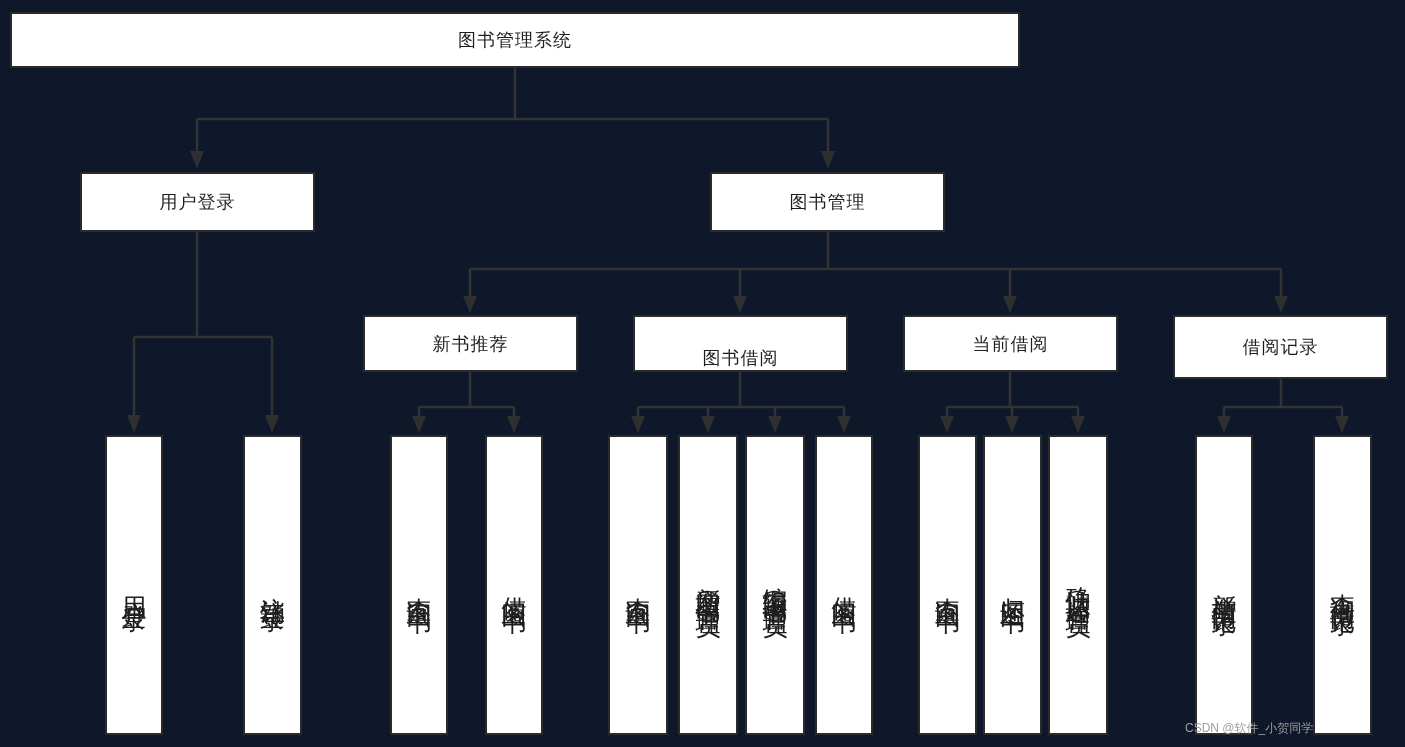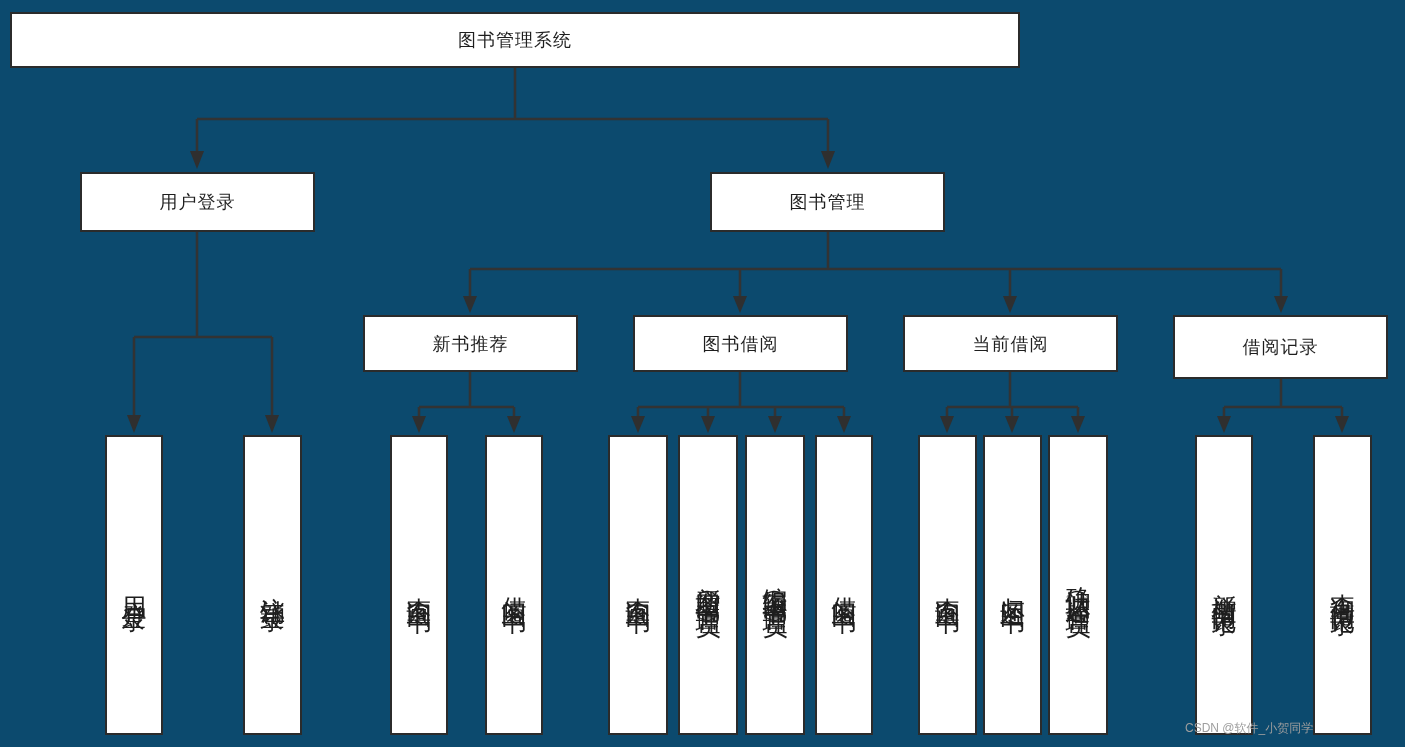--- a/index.html
+++ b/index.html
@@ -1,19 +1,19 @@
 <!DOCTYPE html>
 <html><head>
 <meta charset="utf-8">
 <style>
   html,body{margin:0;padding:0;background:#ffffff;}
   #stage{
     position:relative;
     width:1405px;height:747px;
-    background:#0c4a6e;
+    background:#0f172a;
     font-family:"Liberation Sans","DejaVu Sans",sans-serif;
     overflow:hidden;
   }
   .box{
     position:absolute;
     box-sizing:border-box;
     border:2px solid #2b2b2b;
     background:#ffffff;
     display:flex;align-items:center;justify-content:center;
     color:#1e1e1e;
@@ -93,21 +93,21 @@
   <div class="box" style="left:80px;top:172px;width:235px;height:60px;">
     <span>用户登录</span>
   </div>
   <div class="box" style="left:363px;top:315px;width:215px;height:57px;">
     <span>新书推荐</span>
   </div>
 
   <div class="box" style="left:710px;top:172px;width:235px;height:60px;">
     <span>图书管理</span>
   </div>
-  <div class="box" style="left:633px;top:315px;width:215px;height:57px;">
+  <div class="box" style="left:633px;top:315px;width:215px;height:57px;align-items:flex-end;">
     <span>图书借阅</span>
   </div>
   <div class="box" style="left:903px;top:315px;width:215px;height:57px;align-items:center;">
     <span>当前借阅</span>
   </div>
   <div class="box" style="left:1173px;top:315px;width:215px;height:64px;">
     <span>借阅记录</span>
   </div>
 
   <div class="vbox" style="left:105px;top:435px;width:58px;height:300px;">

